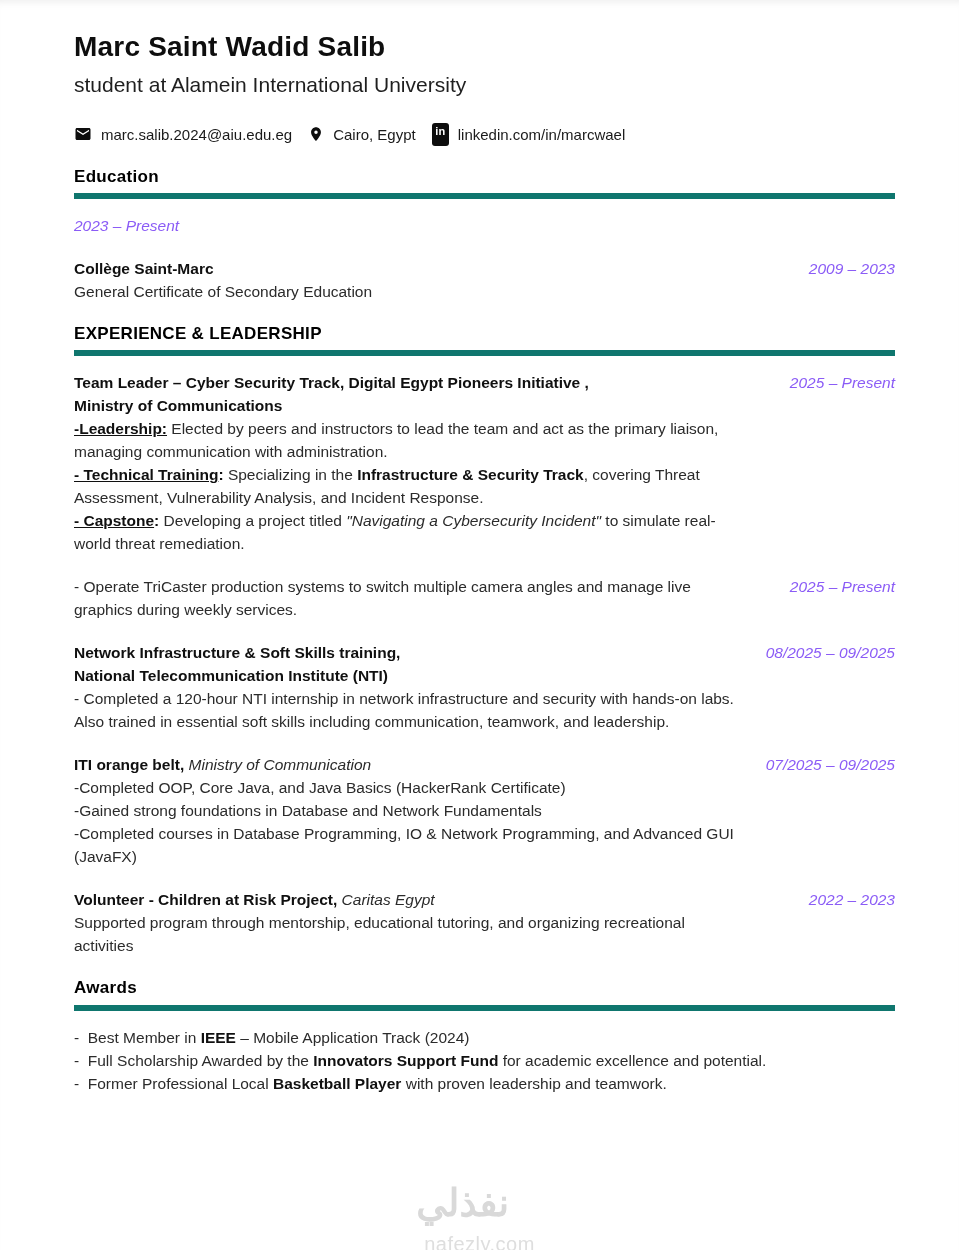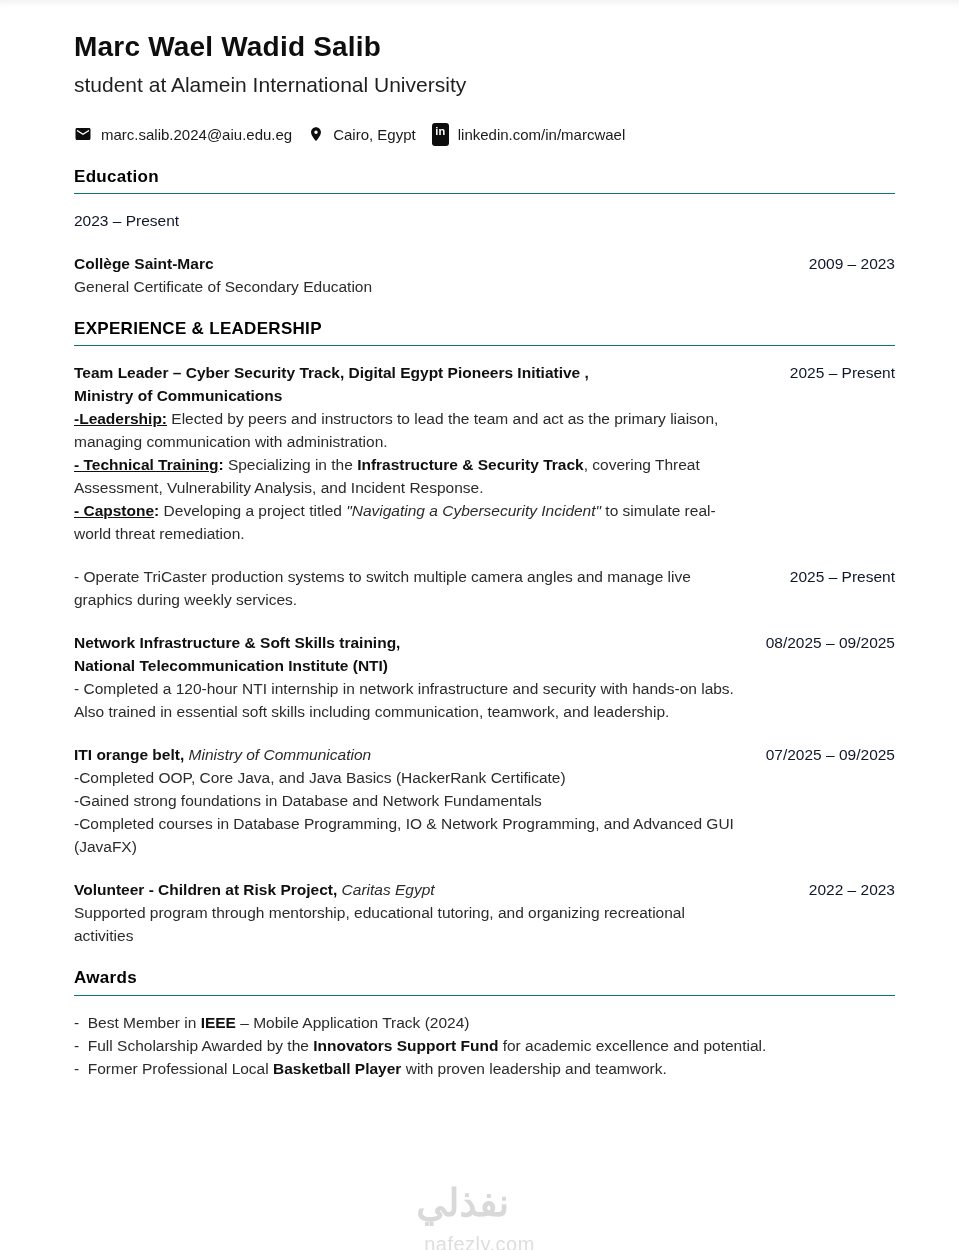--- a/index.html
+++ b/index.html
@@ -29,37 +29,38 @@
   .contact-item svg{display:block;}
   .li-badge{
     width:17px;height:23px;background:#0d0d0d;border-radius:3px;
     color:#fff;font-size:11px;font-weight:700;line-height:17px;text-align:center;
     font-family:"Liberation Sans",sans-serif;
   }
   
   .section{margin-top:20px;}
   .section h2{
     font-size:17px;font-weight:700;color:#000;margin:0;
-    padding-bottom:6px;border-bottom:1px solid #0f766e;letter-spacing:.3px;
+    padding-bottom:6px;border-bottom:6px solid #0f766e;letter-spacing:.3px;
     line-height:1.25;
   }
   .entries{padding-top:15px;}
   .entry{
     display:flex;justify-content:space-between;align-items:flex-start;
     margin-bottom:20px;
   }
   .entry:last-child{margin-bottom:0;}
   .entry-main{width:662px;}
   .entry.no-date .entry-main{width:100%;}
   .entry-title,.entry-line{
     margin:0;font-size:15.5px;line-height:23px;white-space:pre-wrap;
   }
   .entry-date{
-    font-size:15.5px;color:#0f172a;white-space:nowrap;text-align:center;
+    font-size:15.5px;color:#8b5cf6;white-space:nowrap;text-align:center;
     line-height:23px;
+    font-style:italic;
   }
   .r-b{font-weight:700;color:#101010;}
   .r-i{font-style:italic;}
   .r-bi{font-weight:700;font-style:italic;color:#101010;}
   .r-bu{font-weight:700;text-decoration:underline;color:#101010;}
   
   .watermark{
     position:absolute;left:50%;transform:translateX(-50%);
     top:1183px;text-align:left;pointer-events:none;
   }
@@ -69,21 +70,21 @@
   .watermark-domain{
     font-size:20px;color:#dedede;line-height:1.1;margin:8px;letter-spacing:.5px;
   }
 </style>
 </head>
 <body>
 
 <div class="page">
 
   <header>
-    <h1 class="name">Marc Wael Wadid Salib</h1>
+    <h1 class="name">Marc Saint Wadid Salib</h1>
     <p class="subtitle">student at Alamein International University</p>
 
     <div class="contact-row">
       <div class="contact-item">
         <span>
           <svg width="18" height="18" viewBox="0 0 24 24" fill="#0d0d0d">
             <path d="M20 4H4c-1.1 0-2 .9-2 2v12c0 1.1.9 2 2 2h16c1.1 0 2-.9 2-2V6c0-1.1-.9-2-2-2zm0 4.2-8 5-8-5V6.2l8 5 8-5v2z"></path>
           </svg>
         </span>
         <span>marc.salib.2024@aiu.edu.eg</span>

